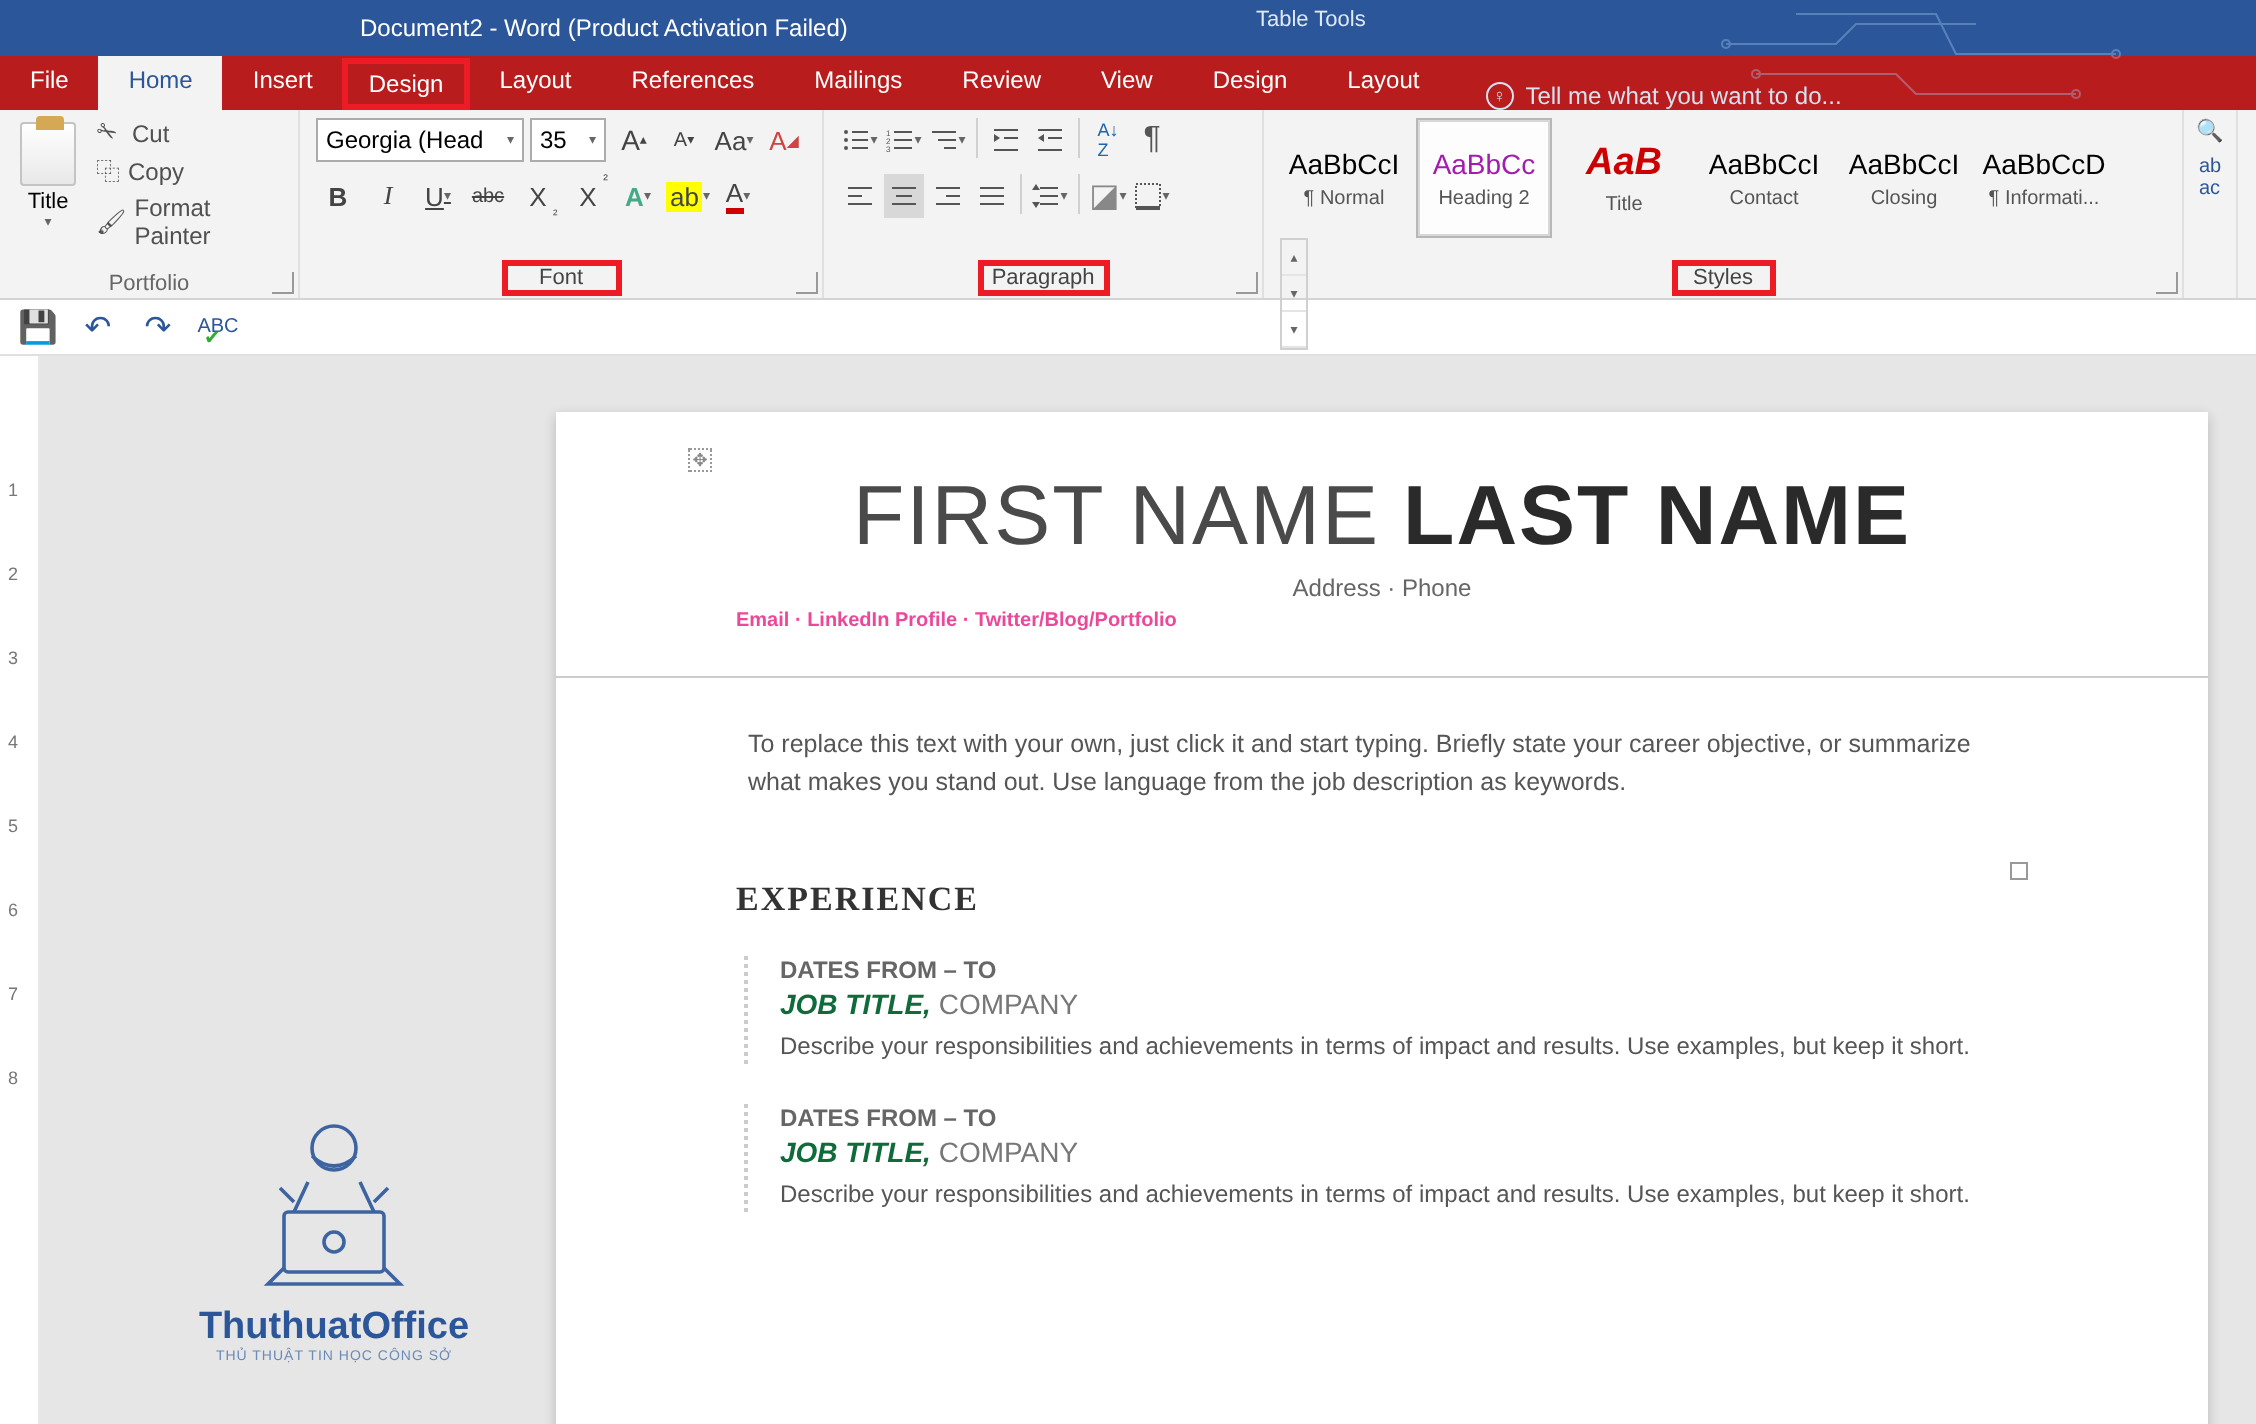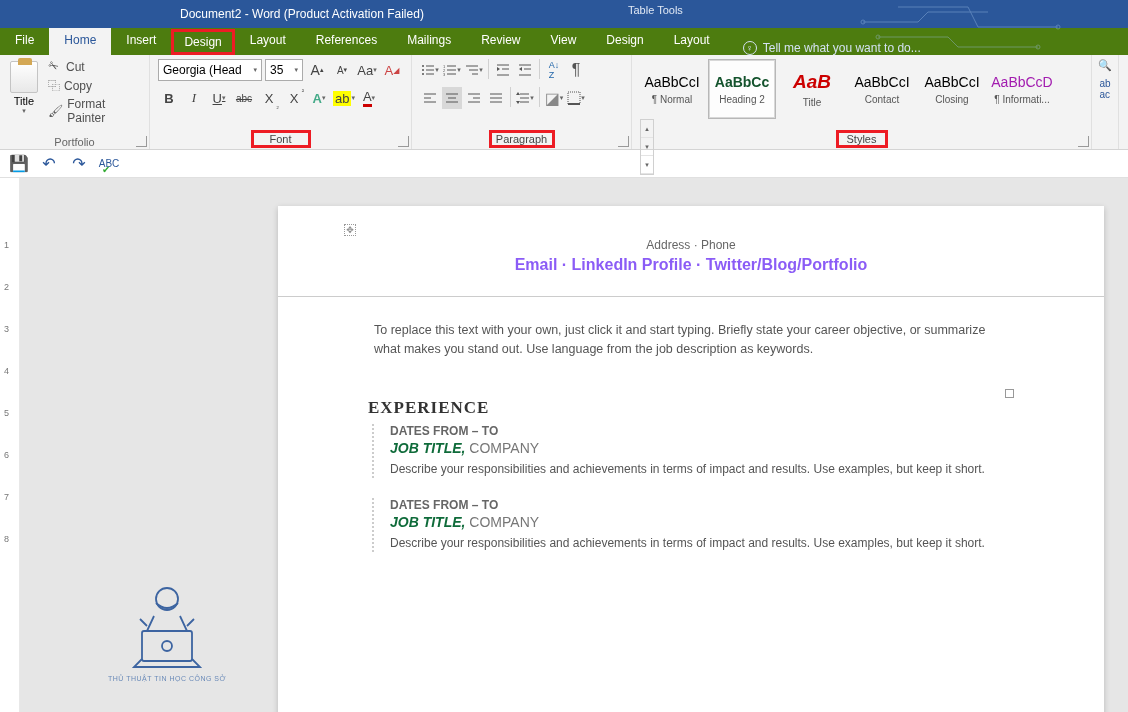--- a/index.html
+++ b/index.html
@@ -6,21 +6,21 @@
 body { background: #fff; width: 1128px; height: 712px; overflow: hidden; position: relative; }
 
 
 .titlebar { background: #2b579a; height: 28px; color: #fff; display: flex; align-items: center; font-size: 12px; position: relative; }
 .title-text { position: absolute; left: 180px; }
 .tabletools { position: absolute; left: 628px; top: 4px; font-size: 11px; color: #e0e8f4; }
 .circuit-decoration { position: absolute; right: 10px; top: 2px; width: 260px; height: 50px; pointer-events:none; opacity:.4; }
 .circuit-decoration svg { stroke:#9fc1e8; fill:none; stroke-width:1; }
 
 
-.tabs-row { background: #4d7c0f; height: 27px; display: flex; align-items: flex-end; color: #fff; font-size: 12px; }
+.tabs-row { background: #b91c1c; height: 27px; display: flex; align-items: flex-end; color: #fff; font-size: 12px; }
 .tab { padding: 6px 13px; cursor: pointer; border: 2px solid transparent; }
 .tab.active { background: #f3f3f3; color: #2b579a; margin-top: 10px; }
 .tab.highlight-red { border: 3px solid #ed1c24; padding: 3px 10px; }
 .tellme { margin-left: 18px; display: flex; align-items: center; color: #d4e2f2; font-size: 12px; }
 .tellme-icon { width:14px; height:14px; border:1px solid #d4e2f2; border-radius:50%; margin-right:6px; display:flex; align-items:center; justify-content:center; font-size:9px; }
 
 
 .ribbon { background: #f3f3f3; height: 95px; border-bottom: 1px solid #d4d4d4; display: flex; position:relative; }
 .ribbon-group { border-right: 1px solid #e0e0e0; display: flex; flex-direction: column; position: relative; padding-bottom: 16px; }
 .group-label { position: absolute; bottom: 1px; left: 0; right: 0; text-align: center; font-size: 11px; color: #666; }
@@ -53,21 +53,21 @@
 .para-btn { width: 20px; height: 22px; display: flex; align-items: center; justify-content: center; color: #555; }
 .para-btn svg { width: 14px; height: 14px; }
 .sep { width: 1px; height: 20px; background: #d0d0d0; margin: 0 2px; }
 
 
 .styles-group { width: 460px; padding: 4px 6px 16px; display:flex; }
 .styles-gallery { display: flex; gap: 2px; flex:1; }
 .style-box { width: 68px; height: 60px; border: 1px solid transparent; display: flex; flex-direction: column; align-items: center; justify-content: center; font-size: 11px; cursor: pointer; }
 .style-box.selected { border: 1px solid #b7b7b7; background: #fdfdfd; box-shadow: inset 0 0 0 1px #d8d8d8; }
 .style-preview { font-size: 14px; margin-bottom: 4px; }
-.style-preview.red { color: #14532d; font-weight: bold; }
+.style-preview.red { color: #a21caf; font-weight: normal; }
 .style-preview.title { color: #c00; font-style: italic; font-weight: bold; font-size: 19px; }
 .style-name { color: #555; font-size: 10px; text-align: center; }
 .styles-expand { width:14px; display:flex; flex-direction:column; border:1px solid #d0d0d0; margin-left:2px; }
 .styles-expand div { height:18px; display:flex; align-items:center; justify-content:center; font-size:7px; color:#666; border-bottom:1px solid #e4e4e4; }
 
 
 .editing-group { width: 27px; padding: 4px 2px 16px; display:flex; flex-direction:column; align-items:center; gap:6px; }
 .editing-btn { font-size: 11px; color: #555; }
 
 
@@ -81,25 +81,25 @@
 .ruler-v { position: absolute; left: 0; top: 178px; width: 20px; bottom: 0; background: #fff; border-right:1px solid #e8e8e8; }
 .ruler-v-marks { position:relative; width:16px; font-size:9px; color:#777; margin-left:2px; }
 
 
 .doc-area { position: absolute; left: 20px; top: 178px; right: 0; bottom: 0; background: #e6e6e6; overflow: hidden; }
 .page { position: absolute; left: 258px; top: 28px; width: 826px; background: #fff; box-shadow: 0 2px 6px rgba(0,0,0,0.2); padding: 28px 90px 60px; min-height:600px; }
 .doc-anchor { position:absolute; left:66px; top:18px; width:12px; height:12px; border:1px dotted #999; font-size:9px; color:#888; display:flex; align-items:center; justify-content:center; }
 .doc-name { font-family: Georgia, serif; font-size: 42px; text-align: center; color: #4a4a4a; letter-spacing:1px; }
 .doc-name .last { font-weight: bold; color: #2a2a2a; }
 .doc-address { text-align: center; font-size: 12px; color: #666; margin-top: 4px; }
-.doc-links { text-align: center; font-size: 16px; color: #8b5cf6; font-weight: bold; margin-top: 4px; }
+.doc-links { font-size: 10px; color: #ec4899; font-weight: bold; margin-top: 4px; }
 .doc-hr { border: none; border-top: 1px solid #ccc; margin: 22px -90px 24px; }
 .doc-intro { font-size: 12.5px; color: #555; line-height: 1.5; margin-bottom: 22px; padding:0 6px; }
 .doc-end-square { float: right; width: 9px; height: 9px; border: 1px solid #999; margin-top: 8px; }
-.doc-h2 { font-family: Georgia, serif; font-size: 17px; font-weight: bold; color: #333; letter-spacing: 1px; margin-bottom: 6px; }
+.doc-h2 { font-family: Georgia, serif; font-size: 17px; font-weight: bold; color: #333; letter-spacing: 1px; margin-bottom: 18px; }
 .doc-job { border-left: 2px dotted #ccc; padding-left: 16px; margin-left: 4px; margin-bottom: 20px; }
 .doc-dates { font-size: 12px; font-weight: bold; color: #666; margin-bottom: 2px; }
 .doc-jobtitle { font-size: 14px; margin-bottom: 4px; }
 .doc-jobtitle .jt { color: #0f6b3a; font-weight: bold; font-style: italic; }
 .doc-jobtitle .co { color: #777; }
 .doc-jobdesc { font-size: 12px; color: #555; line-height: 1.5; }
 
 
 .watermark { position: absolute; left: 78px; bottom: 30px; width: 178px; text-align: center; color: #2b579a; }
 .watermark-svg { opacity: 0.9; }
@@ -355,21 +355,21 @@
         </div>
       <div class="style-box">
           <div class="style-preview">AaBbCcI</div>
           <div class="style-name">Contact</div>
         </div>
       <div class="style-box">
           <div class="style-preview">AaBbCcI</div>
           <div class="style-name">Closing</div>
         </div>
       <div class="style-box">
-          <div class="style-preview" style="color:#a21caf">AaBbCcD</div>
+          <div class="style-preview" style="color:#000000">AaBbCcD</div>
           <div class="style-name">¶ Informati...</div>
         </div>
     </div>
     <div class="styles-expand">
       <div>▴</div>
       <div>▾</div>
       <div>▾</div>
     </div>
     <div class="group-label highlight-red" style="width:52px">Styles</div>
     <div class="dialog-launcher"></div>
@@ -504,20 +504,24 @@
       <span style="position: absolute; top: 230px; left: 2px;">5</span>
       <span style="position: absolute; top: 272px; left: 2px;">6</span>
       <span style="position: absolute; top: 314px; left: 2px;">7</span>
       <span style="position: absolute; top: 356px; left: 2px;">8</span>
     </div>
 </div>
 
 <div class="doc-area">
   <div class="page">
     <div class="doc-anchor">✥</div>
+    <div class="doc-name">
+      <span>FIRST NAME</span>
+      <span class="last">LAST NAME</span>
+    </div>
     <div class="doc-address">Address · Phone</div>
     <div class="doc-links">Email · LinkedIn Profile · Twitter/Blog/Portfolio</div>
     <hr class="doc-hr">
     <div class="doc-intro">To replace this text with your own, just click it and start typing. Briefly state your career objective, or summarize what makes you stand out. Use language from the job description as keywords.</div>
     <div class="doc-end-square"></div>
     <div style="clear:both"></div>
     <div class="doc-h2">EXPERIENCE</div>
     <div class="doc-job">
       <div class="doc-dates">DATES FROM – TO</div>
       <div class="doc-jobtitle"><span class="jt">JOB TITLE,</span> <span class="co">COMPANY</span></div>
@@ -536,14 +540,15 @@
     <g stroke="#2b579a" stroke-width="1.8" fill="none">
       <circle cx="55" cy="18" r="11"></circle>
       <path d="M44 22 Q55 32 66 22"></path>
       <rect x="30" y="50" width="50" height="30" rx="2"></rect>
       <circle cx="55" cy="65" r="5"></circle>
       <path d="M30 78 L22 86 L88 86 L80 78"></path>
       <path d="M42 35 L35 50 M68 35 L75 50"></path>
       <path d="M35 45 L28 38 M75 45 L82 38"></path>
     </g>
   </svg>
+  <div class="watermark-text">ThuthuatOffice</div>
   <div class="watermark-sub">THỦ THUẬT TIN HỌC CÔNG SỞ</div>
 </div>
 
 </body></html>

